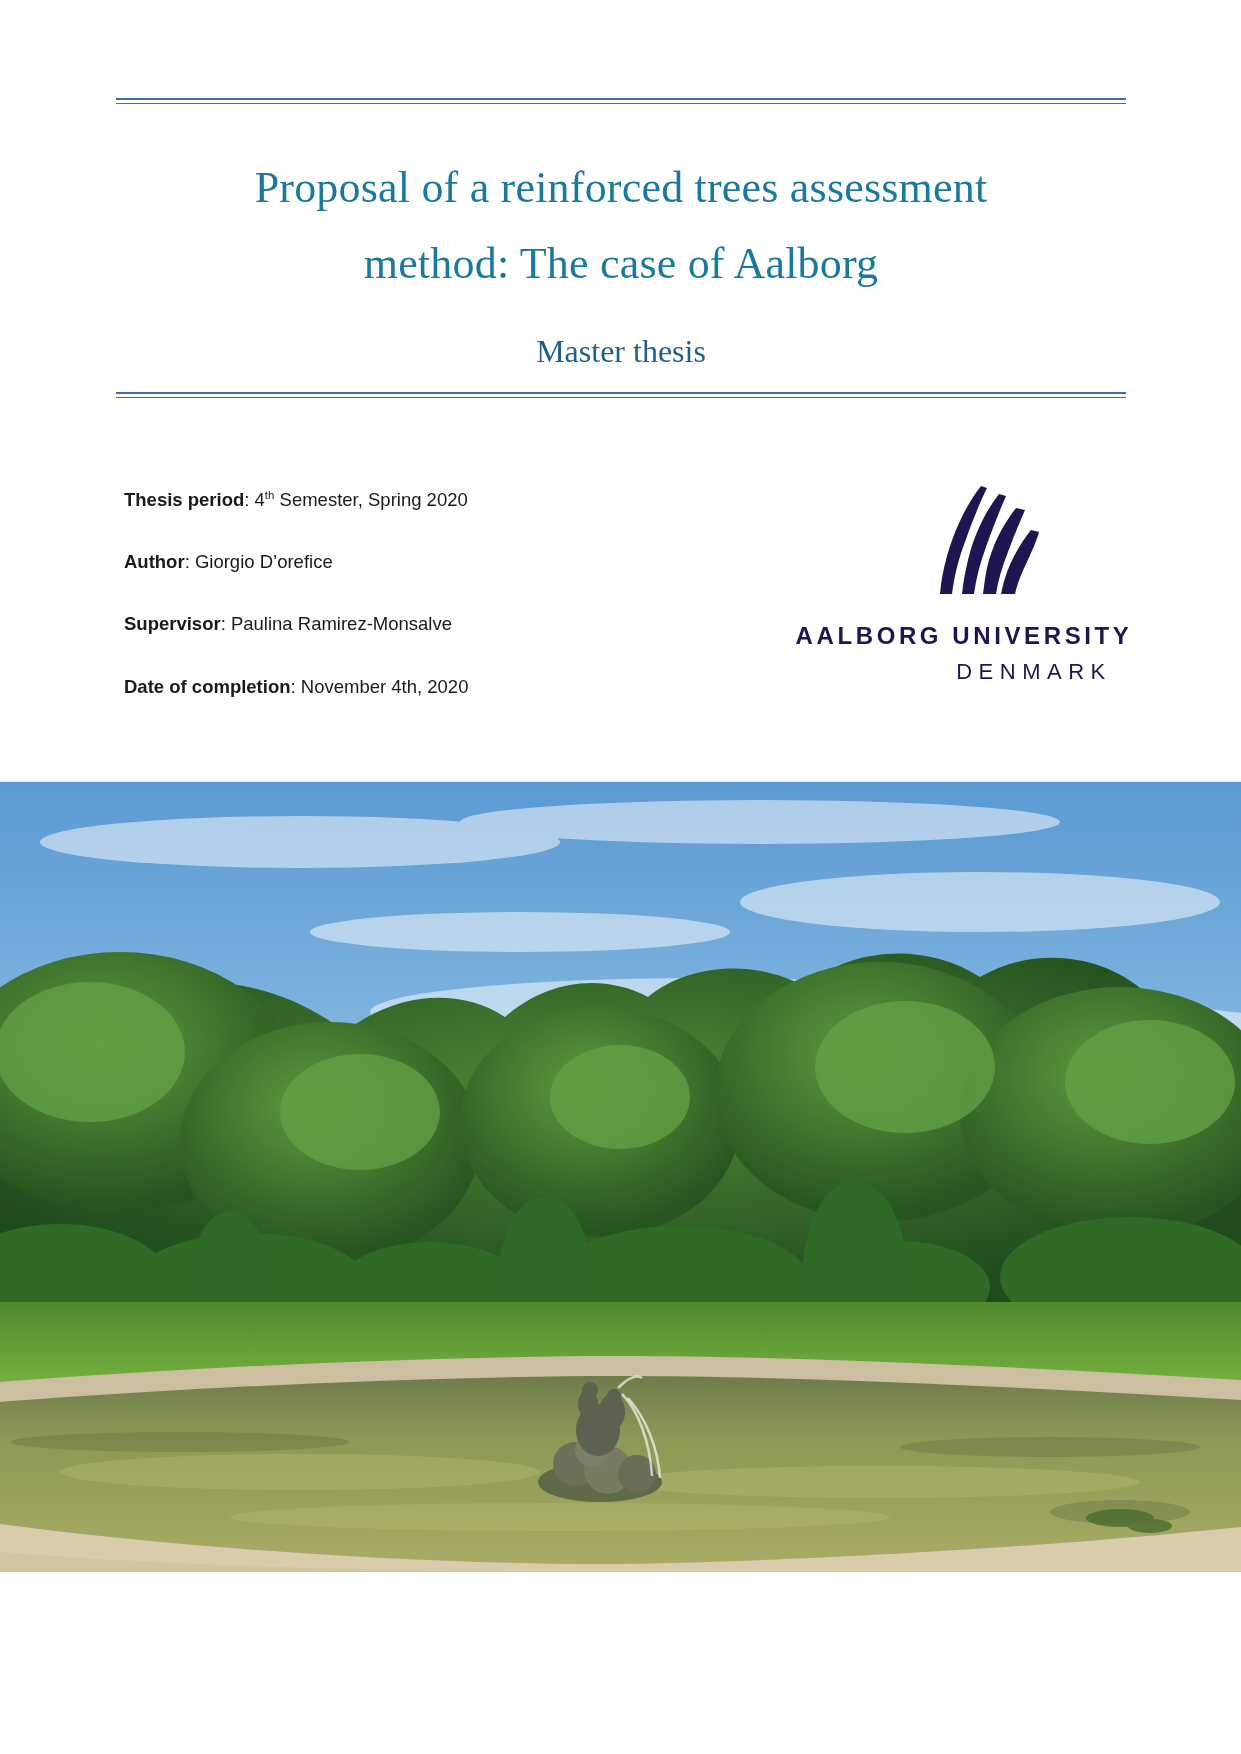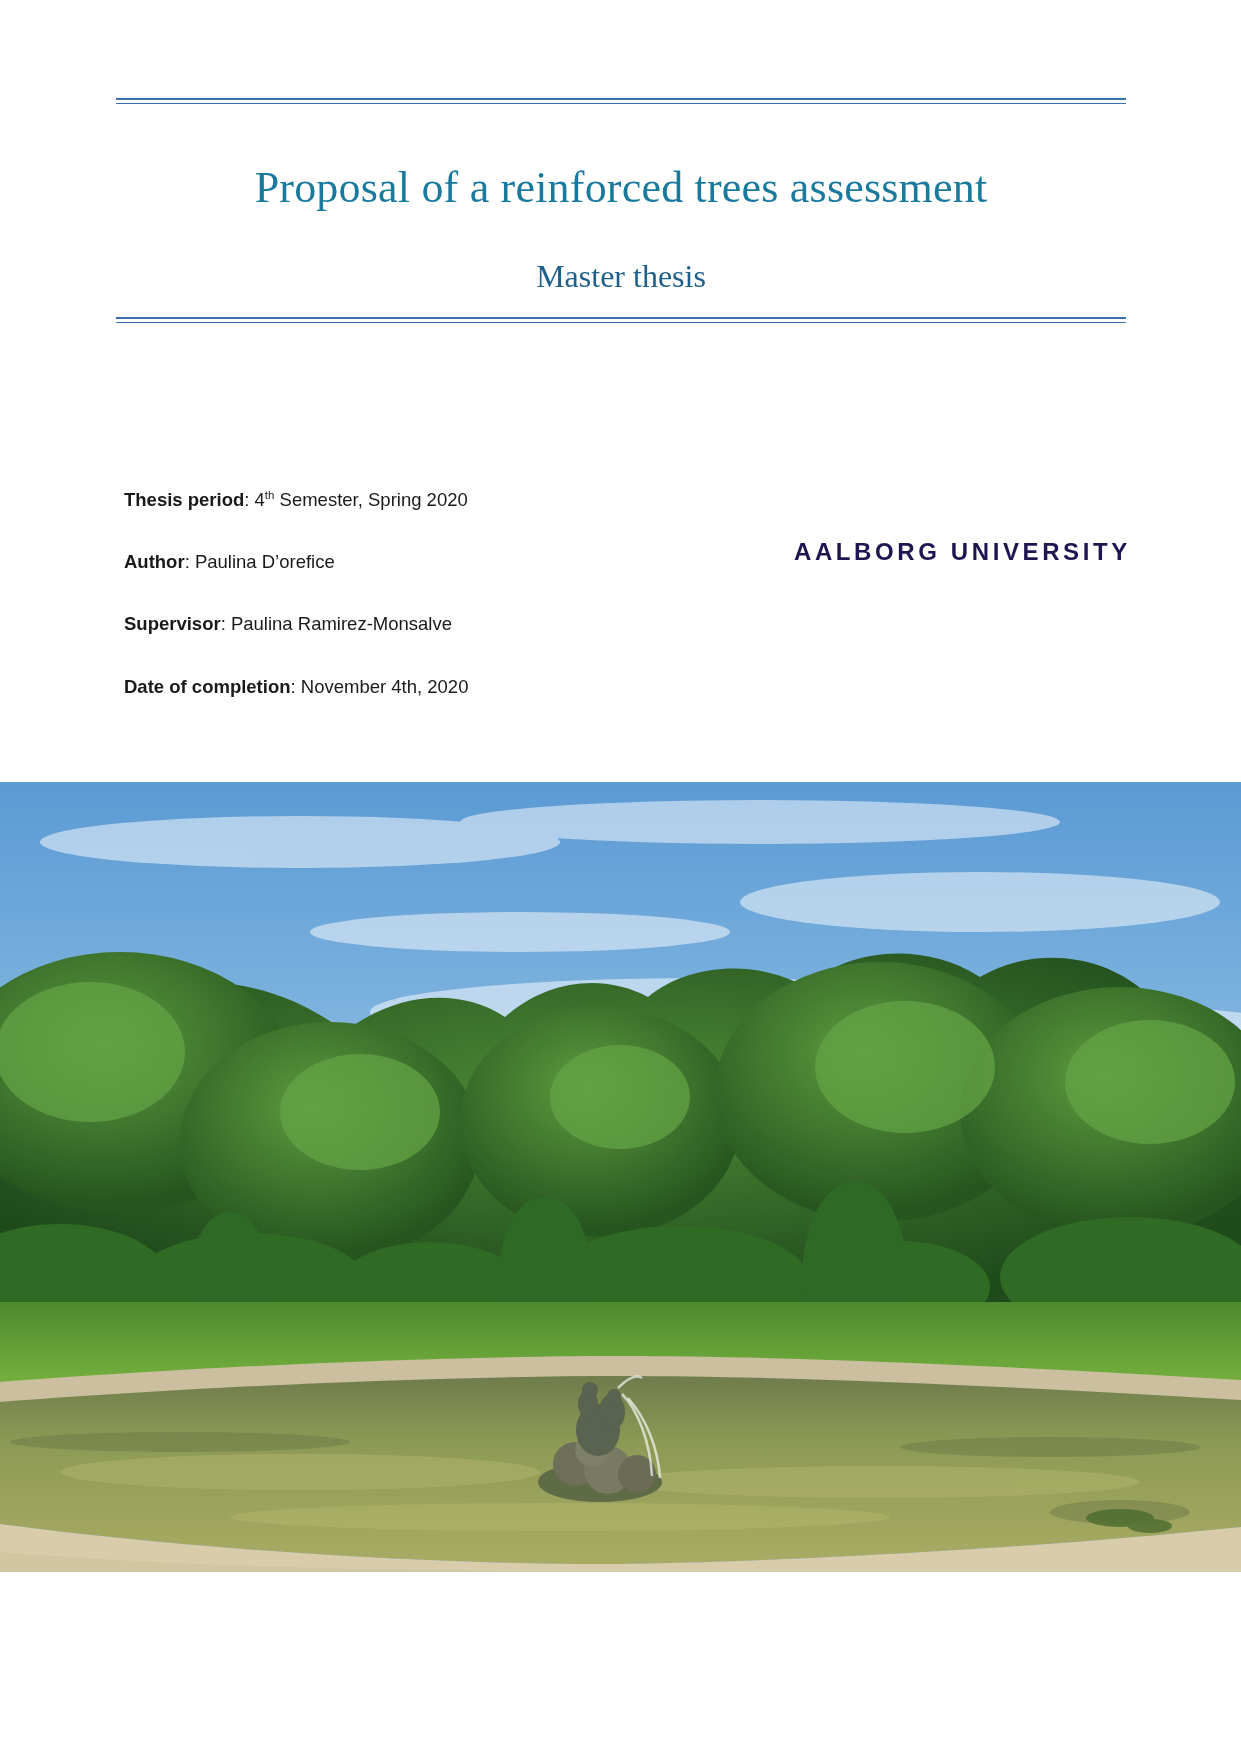--- a/index.html
+++ b/index.html
@@ -94,21 +94,21 @@
   }
   .meta-value sup {
     font-size: 0.62em;
     vertical-align: super;
   }
 
   
   .logo-wrap {
     width: 340px;
     display: flex;
-    flex-direction: row;
+    flex-direction: column;
     align-items: center;
     padding-top: 2px;
   }
   .logo-mark {
     width: 150px;
     height: 118px;
   }
   .logo-name {
     margin-top: 22px;
     color: #211551;
@@ -141,37 +141,38 @@
 </head>
 <body>
 
 <div class="page">
 
   <div class="title-block">
     <div class="rule-top"></div>
 
     <h1 class="doc-title">
       <span>Proposal of a reinforced trees assessment</span><br>
+      <span>method: The case of Aalborg</span>
     </h1>
 
     <div class="doc-subtitle">Master thesis</div>
 
     <div class="rule-bottom"></div>
   </div>
 
   <div class="meta-row">
 
     <div class="meta-list">
 
       <div class="meta-item">
         <span class="meta-label">Thesis period</span><span>: </span><span class="meta-value"><span>4</span><sup>th</sup><span> Semester, Spring 2020</span></span>
       </div>
 
       <div class="meta-item">
-        <span class="meta-label">Author</span><span>: </span><span class="meta-value">Paulina D’orefice</span>
+        <span class="meta-label">Author</span><span>: </span><span class="meta-value">Giorgio D’orefice</span>
       </div>
 
       <div class="meta-item">
         <span class="meta-label">Supervisor</span><span>: </span><span class="meta-value">Paulina Ramirez-Monsalve</span>
       </div>
 
       <div class="meta-item">
         <span class="meta-label">Date of completion</span><span>: </span><span class="meta-value">November 4th, 2020</span>
       </div>
 

